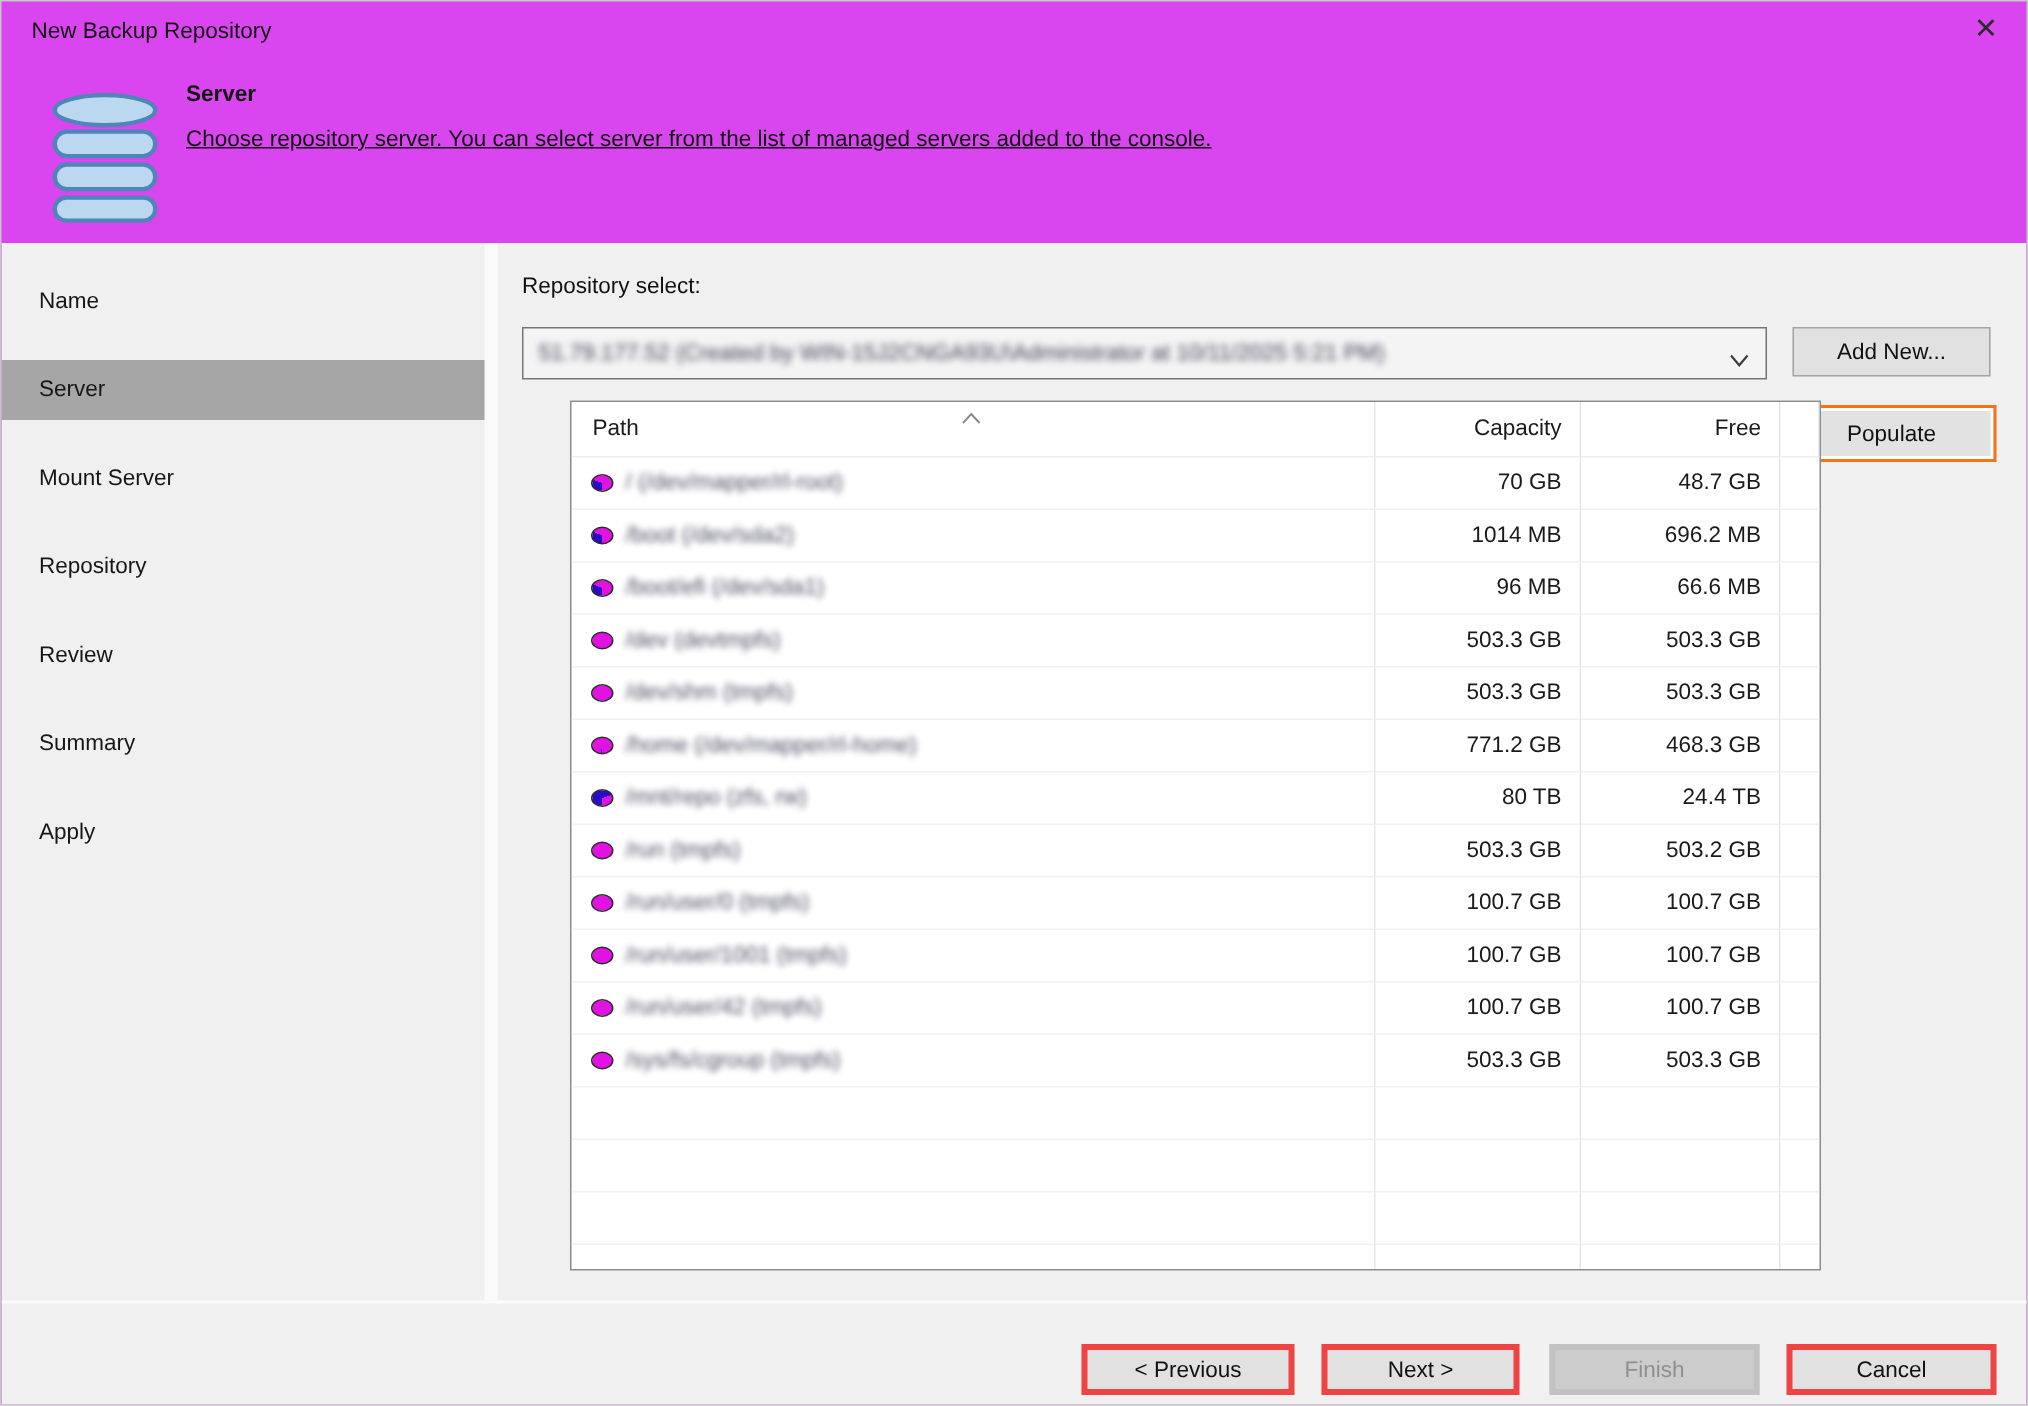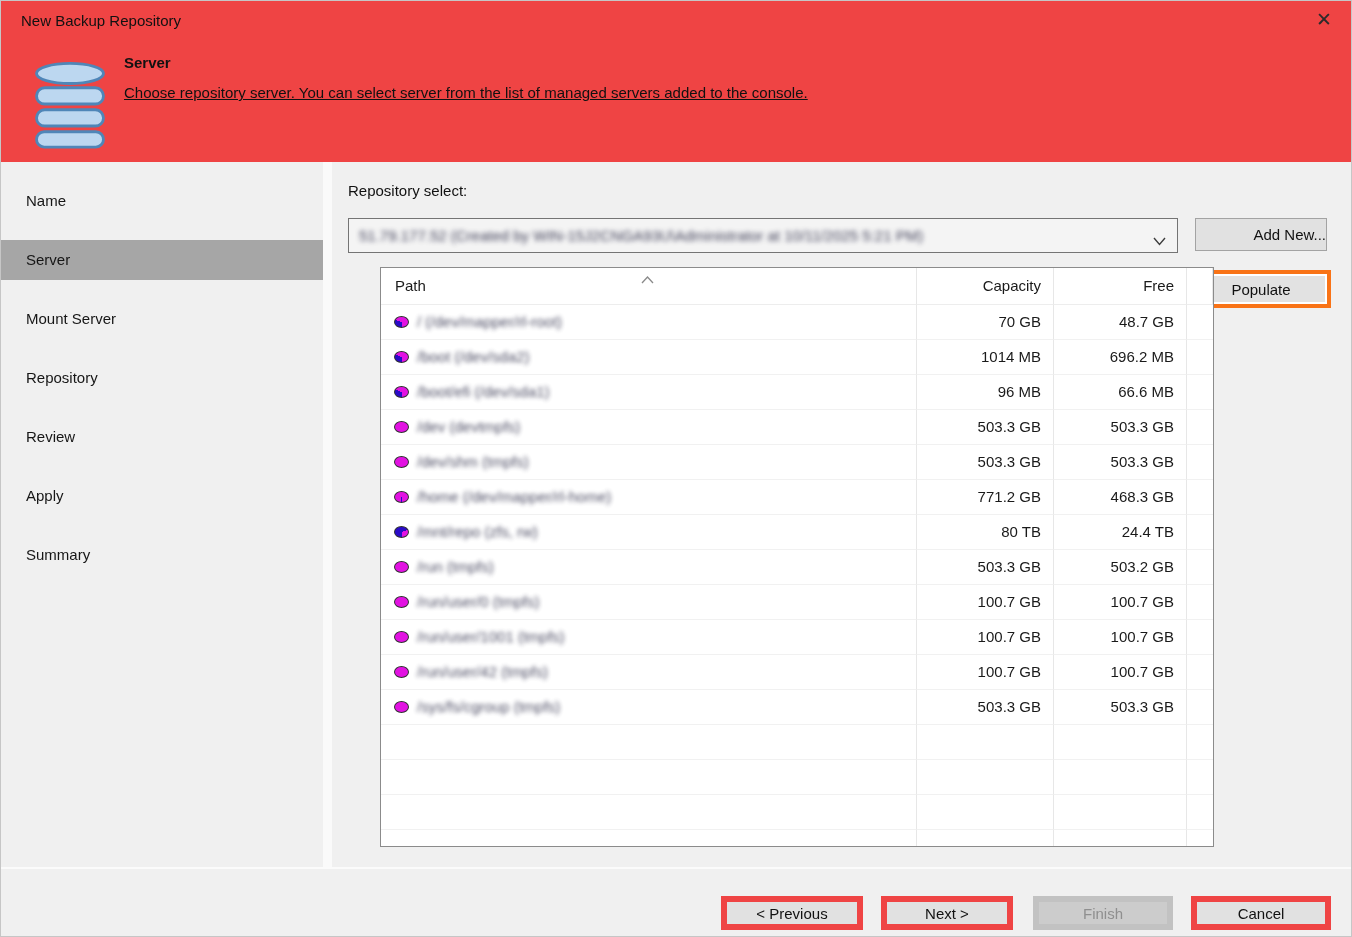--- a/index.html
+++ b/index.html
@@ -1,19 +1,19 @@
 <!DOCTYPE html>
 <html><head>
 <meta charset="utf-8">
 <style>
   * { margin:0; padding:0; box-sizing:border-box; }
   html,body { width:1352px; height:937px; }
   body { font-family:"Liberation Sans","DejaVu Sans",sans-serif; font-size:15px; color:#1a1a1a; background:#fff; }
 
-  .window { position:relative; width:1352px; height:937px; background:#ef4444; border:1px solid #c6c6c6; overflow:hidden; }
+  .window { position:relative; width:1352px; height:937px; background:#d946ef; border:1px solid #c6c6c6; overflow:hidden; }
 
   
   .titlebar-title { position:absolute; left:20px; top:11px; font-size:15px; color:#111; }
   .close-button { position:absolute; right:12px; top:4px; width:30px; height:30px; text-align:center; line-height:30px; font-size:19px; color:#2b2b2b; cursor:pointer; }
 
   
   .header-icon { position:absolute; left:30px; top:60px; }
   .step-title { position:absolute; left:123px; top:53px; font-size:15px; font-weight:bold; color:#111; }
   .step-description { position:absolute; left:123px; top:83px; font-size:15px; color:#111;text-decoration:underline; }
 
@@ -27,41 +27,41 @@
   .step-item { height:40px; line-height:40px; padding-left:25px; margin-bottom:19px; font-size:15px; color:#161616; cursor:default; }
   .step-item.selected { background:#a6a6a6; }
 
   
   .repo-server-label { position:absolute; left:347px; top:20px; font-size:15px; color:#111; }
   .combobox { position:absolute; left:347px; top:56px; width:830px; height:35px; background:#f4f4f4; border:1px solid #747474; display:flex; align-items:center; padding:0 34px 0 10px; cursor:default; }
   .combobox .value { white-space:nowrap; overflow:hidden; color:#20203c; }
   .combobox .chevron { position:absolute; right:11px; top:13px; }
   .redacted { filter: blur(2.4px); opacity:.85; }
 
-  .btn { background:#e1e1e1; border:1px solid #a3a3a3; font-family:inherit; font-size:15px; color:#111; cursor:pointer;text-align:right; }
+  .btn { background:#e1e1e1; border:1px solid #a3a3a3; font-family:inherit; font-size:15px; color:#111; cursor:pointer; }
   .add-new-button { position:absolute; left:1194px; top:56px; width:132px; height:33px; }
-  .populate-button { position:absolute; left:1190px; top:108px; width:140px; height:38px; background:#e2e2e2; border:4px solid #f97316; box-shadow:inset 0 0 0 2px #ffffff; font-family:inherit; font-size:15px; color:#111; cursor:pointer; }
+  .populate-button { position:absolute; left:1190px; top:108px; width:140px; height:38px; background:#e2e2e2; border:2px solid #f97316; box-shadow:inset 0 0 0 2px #ffffff; font-family:inherit; font-size:15px; color:#111; cursor:pointer; }
 
   
   .disk-table { position:absolute; left:347px; top:105px; width:834px; height:580px; background:#ffffff; border:1px solid #8b8b8b; overflow:hidden;margin-left:32px; }
   .tgrid { display:grid; grid-template-columns:536px 137px 133px 1fr; }
   .thead { position:relative; }
   .thead .cell { height:37px; line-height:36px; border-bottom:1px solid #ededed; }
   .cell { border-right:1px solid #e7e7e7; }
   .cell:last-child { border-right:none; }
   .cell.path-col { padding-left:14px; text-align:left; }
   .cell.num-col { text-align:right; padding-right:12px; }
   .sort-icon { position:absolute; left:260px; top:2px; }
   .trow .cell { height:35px; line-height:34px; border-bottom:1px solid #f1f1f1; }
   .trow .cell.path-col { display:flex; align-items:center; gap:8px; padding-left:13px; }
   .disk-pie { width:15px; height:12px; border-radius:50%; border:1px solid #2d2d2d; flex:0 0 auto; }
   .path-text { filter: blur(2.1px); opacity:.8; color:#23233f; white-space:nowrap; overflow:hidden; }
 
   
-  .wizard-btn { position:absolute; top:734px; height:34px; background:#e1e1e1; border:6px solid #ef4444; font-family:inherit; font-size:15px; color:#111; cursor:pointer;text-align:center; }
+  .wizard-btn { position:absolute; top:734px; height:34px; background:#e1e1e1; border:4px solid #ef4444; font-family:inherit; font-size:15px; color:#111; cursor:pointer;text-align:center; }
   .previous-button { left:720px; width:142px; }
   .next-button { left:880px; width:132px; }
   .finish-button { left:1032px; width:140px; background:#cccccc; border-color:#c2c2c2; color:#8f8f8f; cursor:default; }
   .cancel-button { left:1190px; width:140px; }
 </style>
 </head>
 <body>
 
 <div class="window">
 
@@ -89,23 +89,23 @@
   <div class="step-item">Name</div>
 
   <div class="step-item selected">Server</div>
 
   <div class="step-item">Mount Server</div>
 
   <div class="step-item">Repository</div>
 
   <div class="step-item">Review</div>
 
+  <div class="step-item">Summary</div>
+
   <div class="step-item">Apply</div>
-
-  <div class="step-item">Summary</div>
 </div>
 
     <div class="repo-server-label">Repository select:</div>
 
     <div class="combobox">
       <span class="value redacted">51.79.177.52 (Created by WIN-15J2CNGA93U\Administrator at 10/11/2025 5:21 PM)</span>
       <span class="chevron">
         <svg width="13" height="9" viewBox="0 0 13 9">
             <polyline points="1,1 6.5,7.5 12,1" fill="none" stroke="#3c3c3c" stroke-width="1.4"></polyline>
           </svg>

